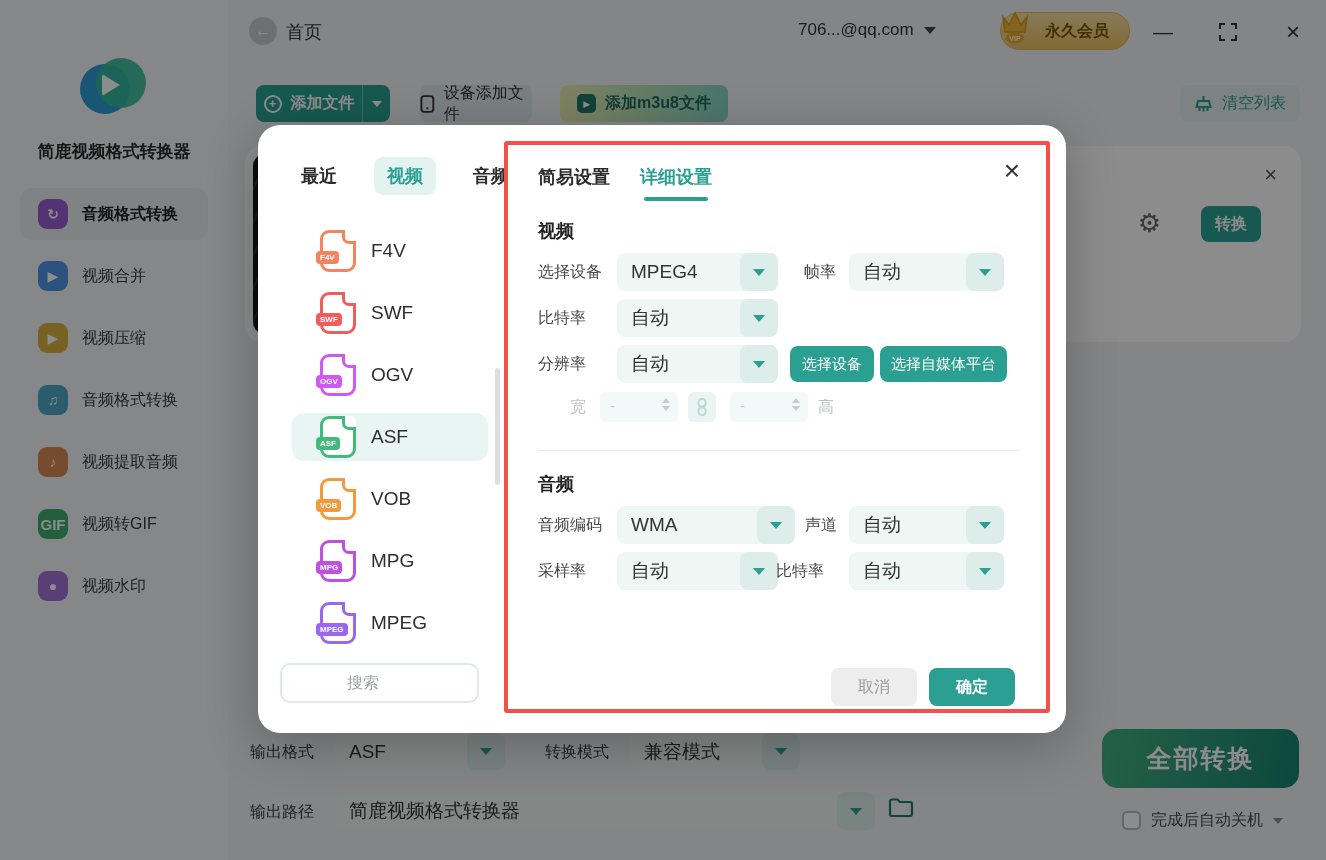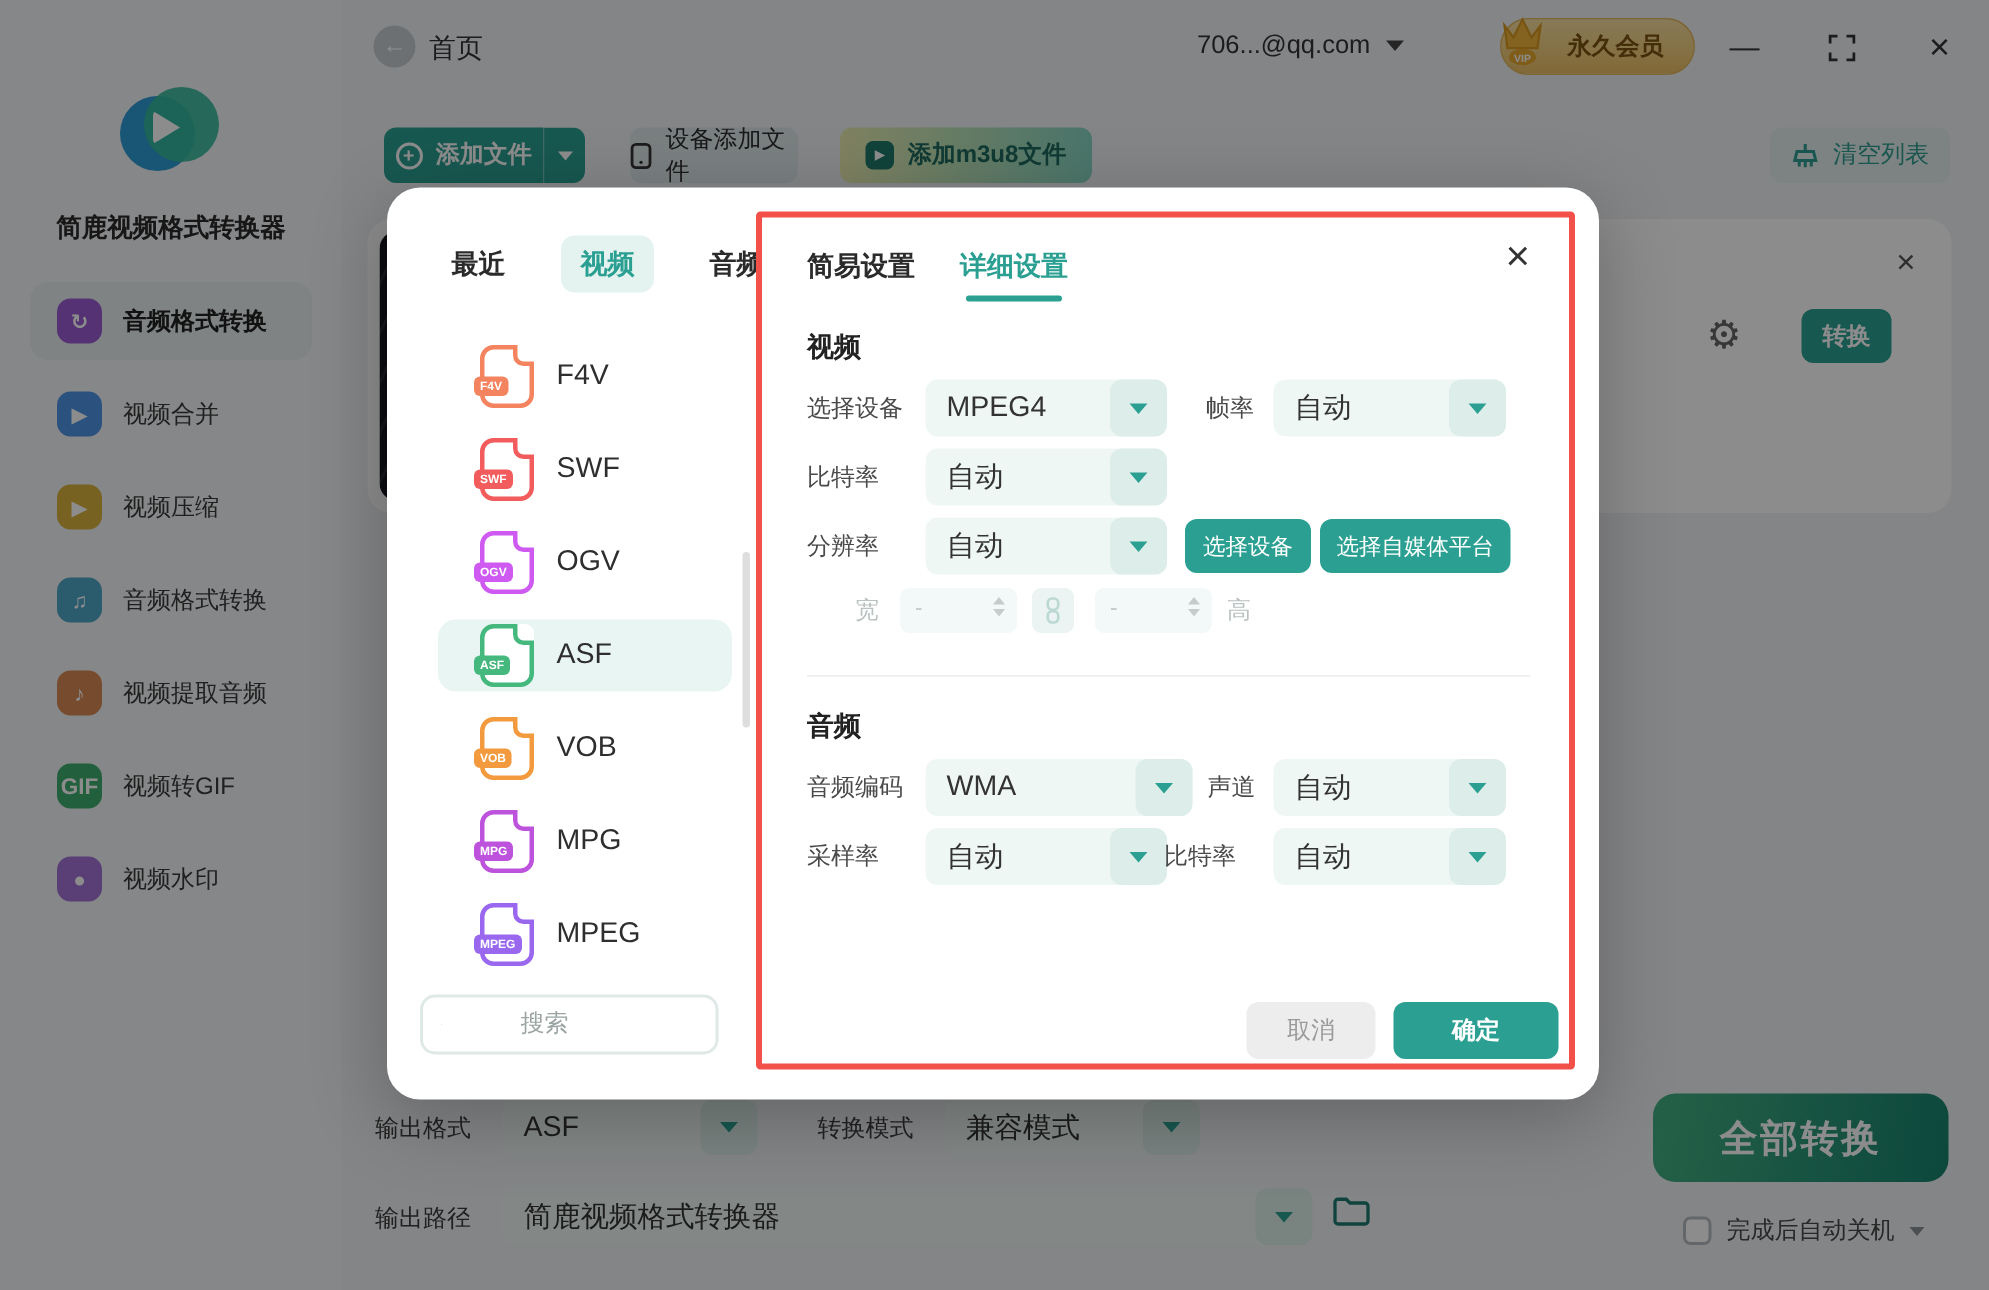--- a/index.html
+++ b/index.html
@@ -96,21 +96,21 @@
   .tbtn { position:absolute; height:36px; background:#2ba092; color:#fff; font-size:15px; border-radius:8px; display:flex; align-items:center; justify-content:center; cursor:pointer; }
   .stepper { position:absolute; height:30px; width:78px; background:#f3f8f8; border-radius:6px; }
   .stepper .ph { position:absolute; left:10px; top:5px; font-size:15px; color:#c0c8c8; }
   .spin { position:absolute; right:8px; top:6px; display:flex; flex-direction:column; gap:3px; }
   .spin i { width:0; height:0; border-left:4px solid transparent; border-right:4px solid transparent; }
   .spin .up { border-bottom:5px solid #c4cccc; }
   .spin .dn { border-top:5px solid #c4cccc; }
   .link-box { position:absolute; left:180px; width:28px; height:30px; background:#ebf4f2; border-radius:6px; display:flex; align-items:center; justify-content:center; }
   .divider { position:absolute; left:30px; width:482px; height:1px; background:#ececec; }
   .cancel-btn { position:absolute; left:323px; top:523px; width:86px; height:38px; background:#ededed; color:#9a9a9a; font-size:16px; border-radius:8px; }
-  .confirm-btn { position:absolute; left:421px; top:523px; width:110px; height:38px; background:#2ba092; color:#fff; font-size:16px; font-weight:bold; border-radius:8px; }
+  .confirm-btn { position:absolute; left:421px; top:523px; width:86px; height:38px; background:#2ba092; color:#fff; font-size:16px; font-weight:bold; border-radius:8px; }
 </style>
 </head>
 <body>
 
 <div class="app">
 
   <div class="sidebar">
     <div class="logo">
       <div class="c1"></div>
         <div class="c2"></div>

